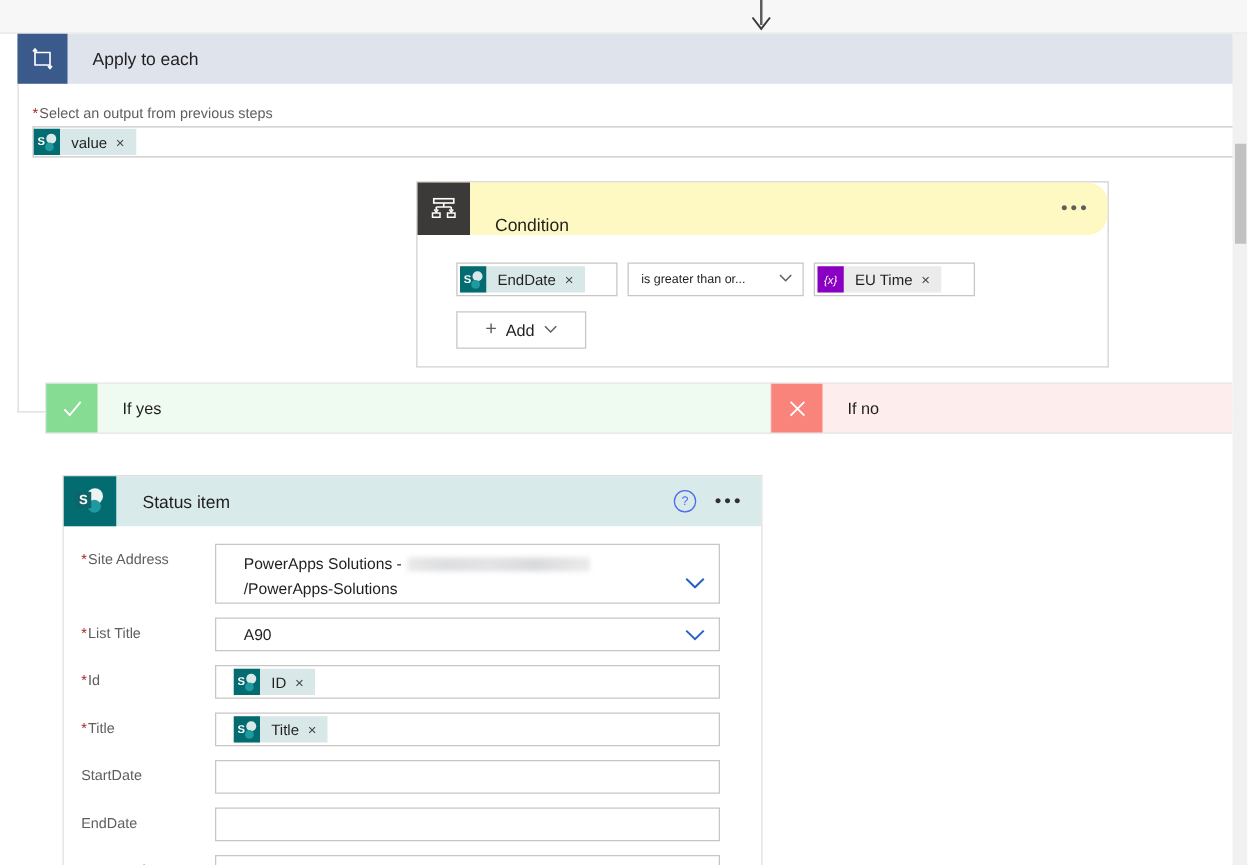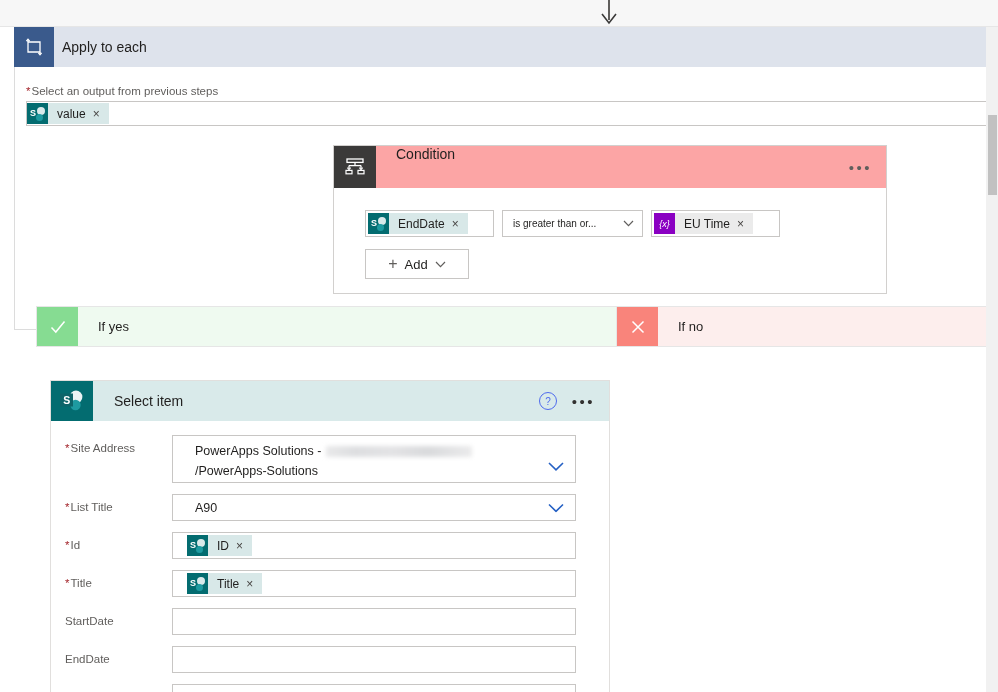--- a/index.html
+++ b/index.html
@@ -80,21 +80,21 @@
   .scope-icon {
     width: 40px;
     height: 40px;
     background: #3a5a8c;
     display: flex;
     align-items: center;
     justify-content: center;
     flex: 0 0 auto;
   }
   .scope-title {
-    margin-left: 8px;
+    margin-left: 20px;
     font-size: 14px;
     color: #201f1e;
   }
 
   
   .req-label {
     font-size: 11.5px;
     color: #605e5c;
   }
   .req-star {
@@ -190,24 +190,25 @@
     left: 333px;
     top: 145px;
     width: 554px;
     height: 149px;
     background: #ffffff;
     border: 1px solid #d2d0ce;
     box-sizing: border-box;
   }
   .cond-header {
     height: 42px;
-    background: #fca5a5;
-    display: flex;
-    align-items: flex-start;
+    background: #fef9c3;
+    display: flex;
+    align-items: flex-end;
     position: relative;
+    border-radius: 16px;
   }
   .cond-icon {
     width: 42px;
     height: 42px;
     background: #3b3a39;
     display: flex;
     align-items: center;
     justify-content: center;
     flex: 0 0 auto;
   }
@@ -595,21 +596,21 @@
   <div class="upd-card">
     <div class="upd-header">
       <div class="upd-icon">
         <svg width="26" height="24" viewBox="0 0 26 24">
           <circle cx="17" cy="8" r="6.4" fill="#ffffff" opacity="0.92"></circle>
           <circle cx="16.5" cy="16" r="5.2" fill="#1e9aa0"></circle>
           <rect x="1" y="4.5" width="13" height="13" fill="#0d6469"></rect>
           <text x="4.3" y="14.6" font-family="Liberation Sans, sans-serif" font-size="10.5" font-weight="bold" fill="#ffffff">S</text>
         </svg>
       </div>
-      <div class="upd-title">Select item</div>
+      <div class="upd-title">Status item</div>
       <div class="help-icon">?</div>
       <div class="upd-ellipsis">•••</div>
     </div>
 
     <div class="form">
 
       <div class="frow">
         <div class="flabel">
           <span class="req-star">*</span><span>Site Address</span>
         </div>

